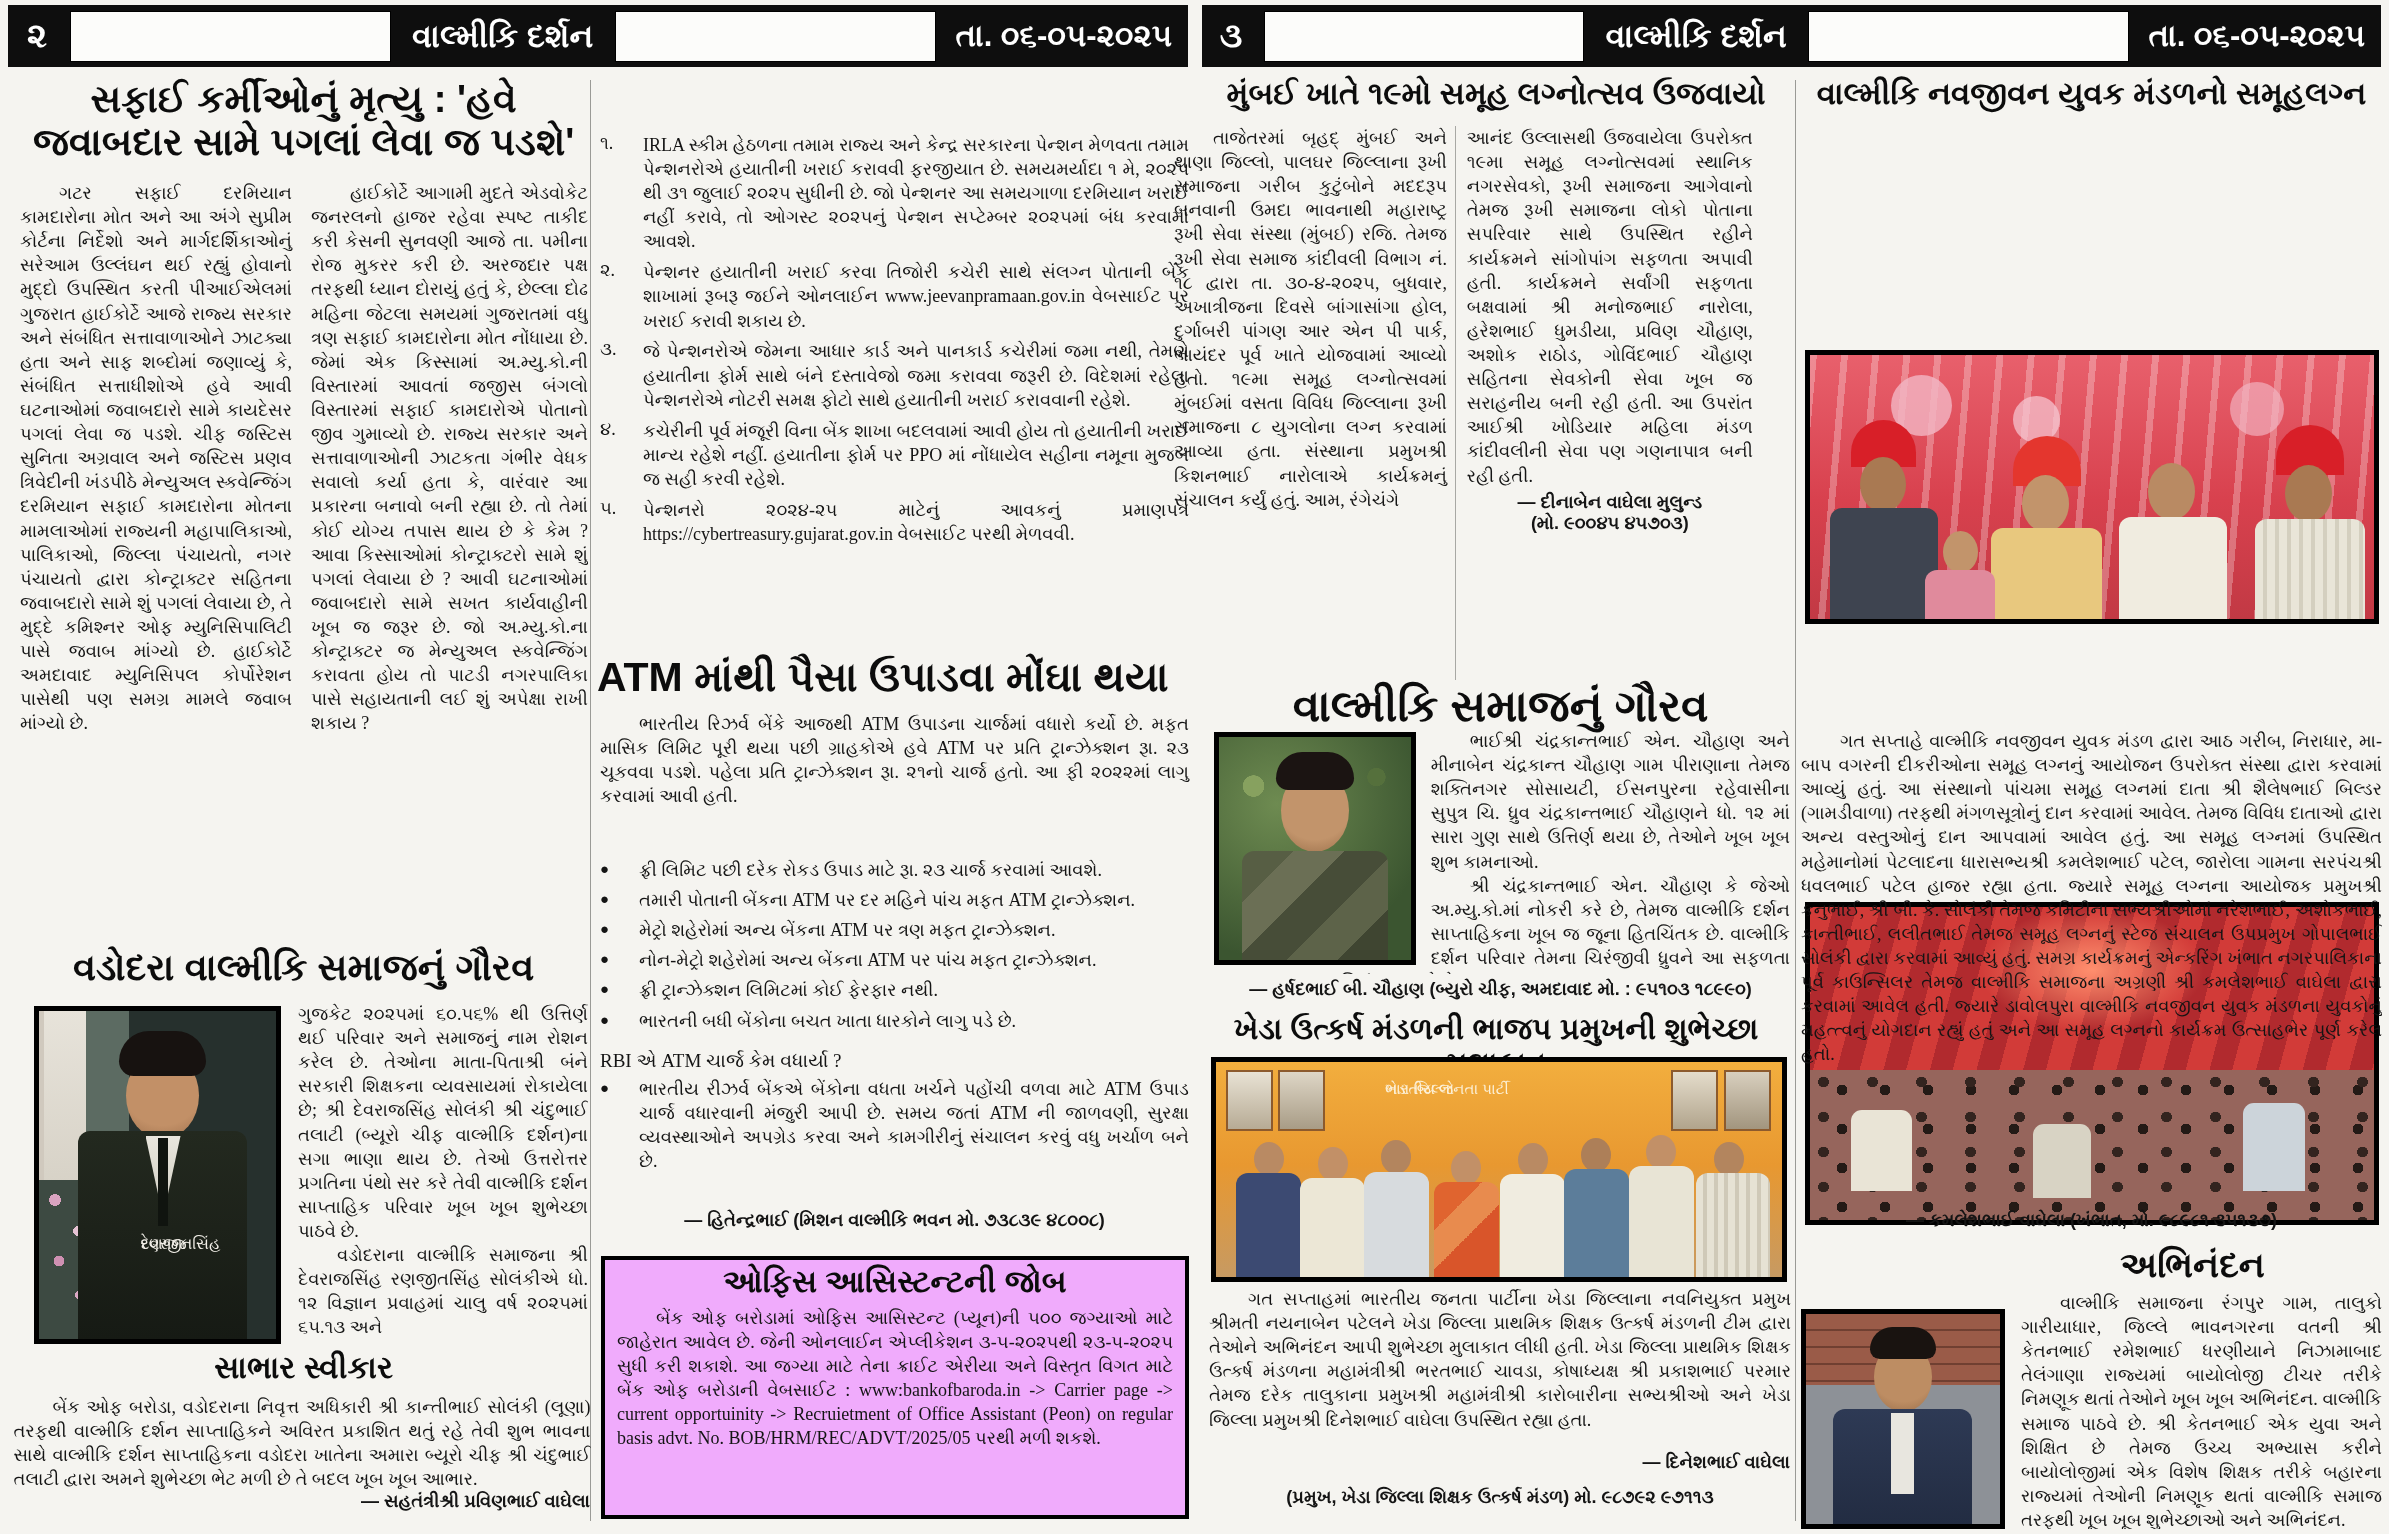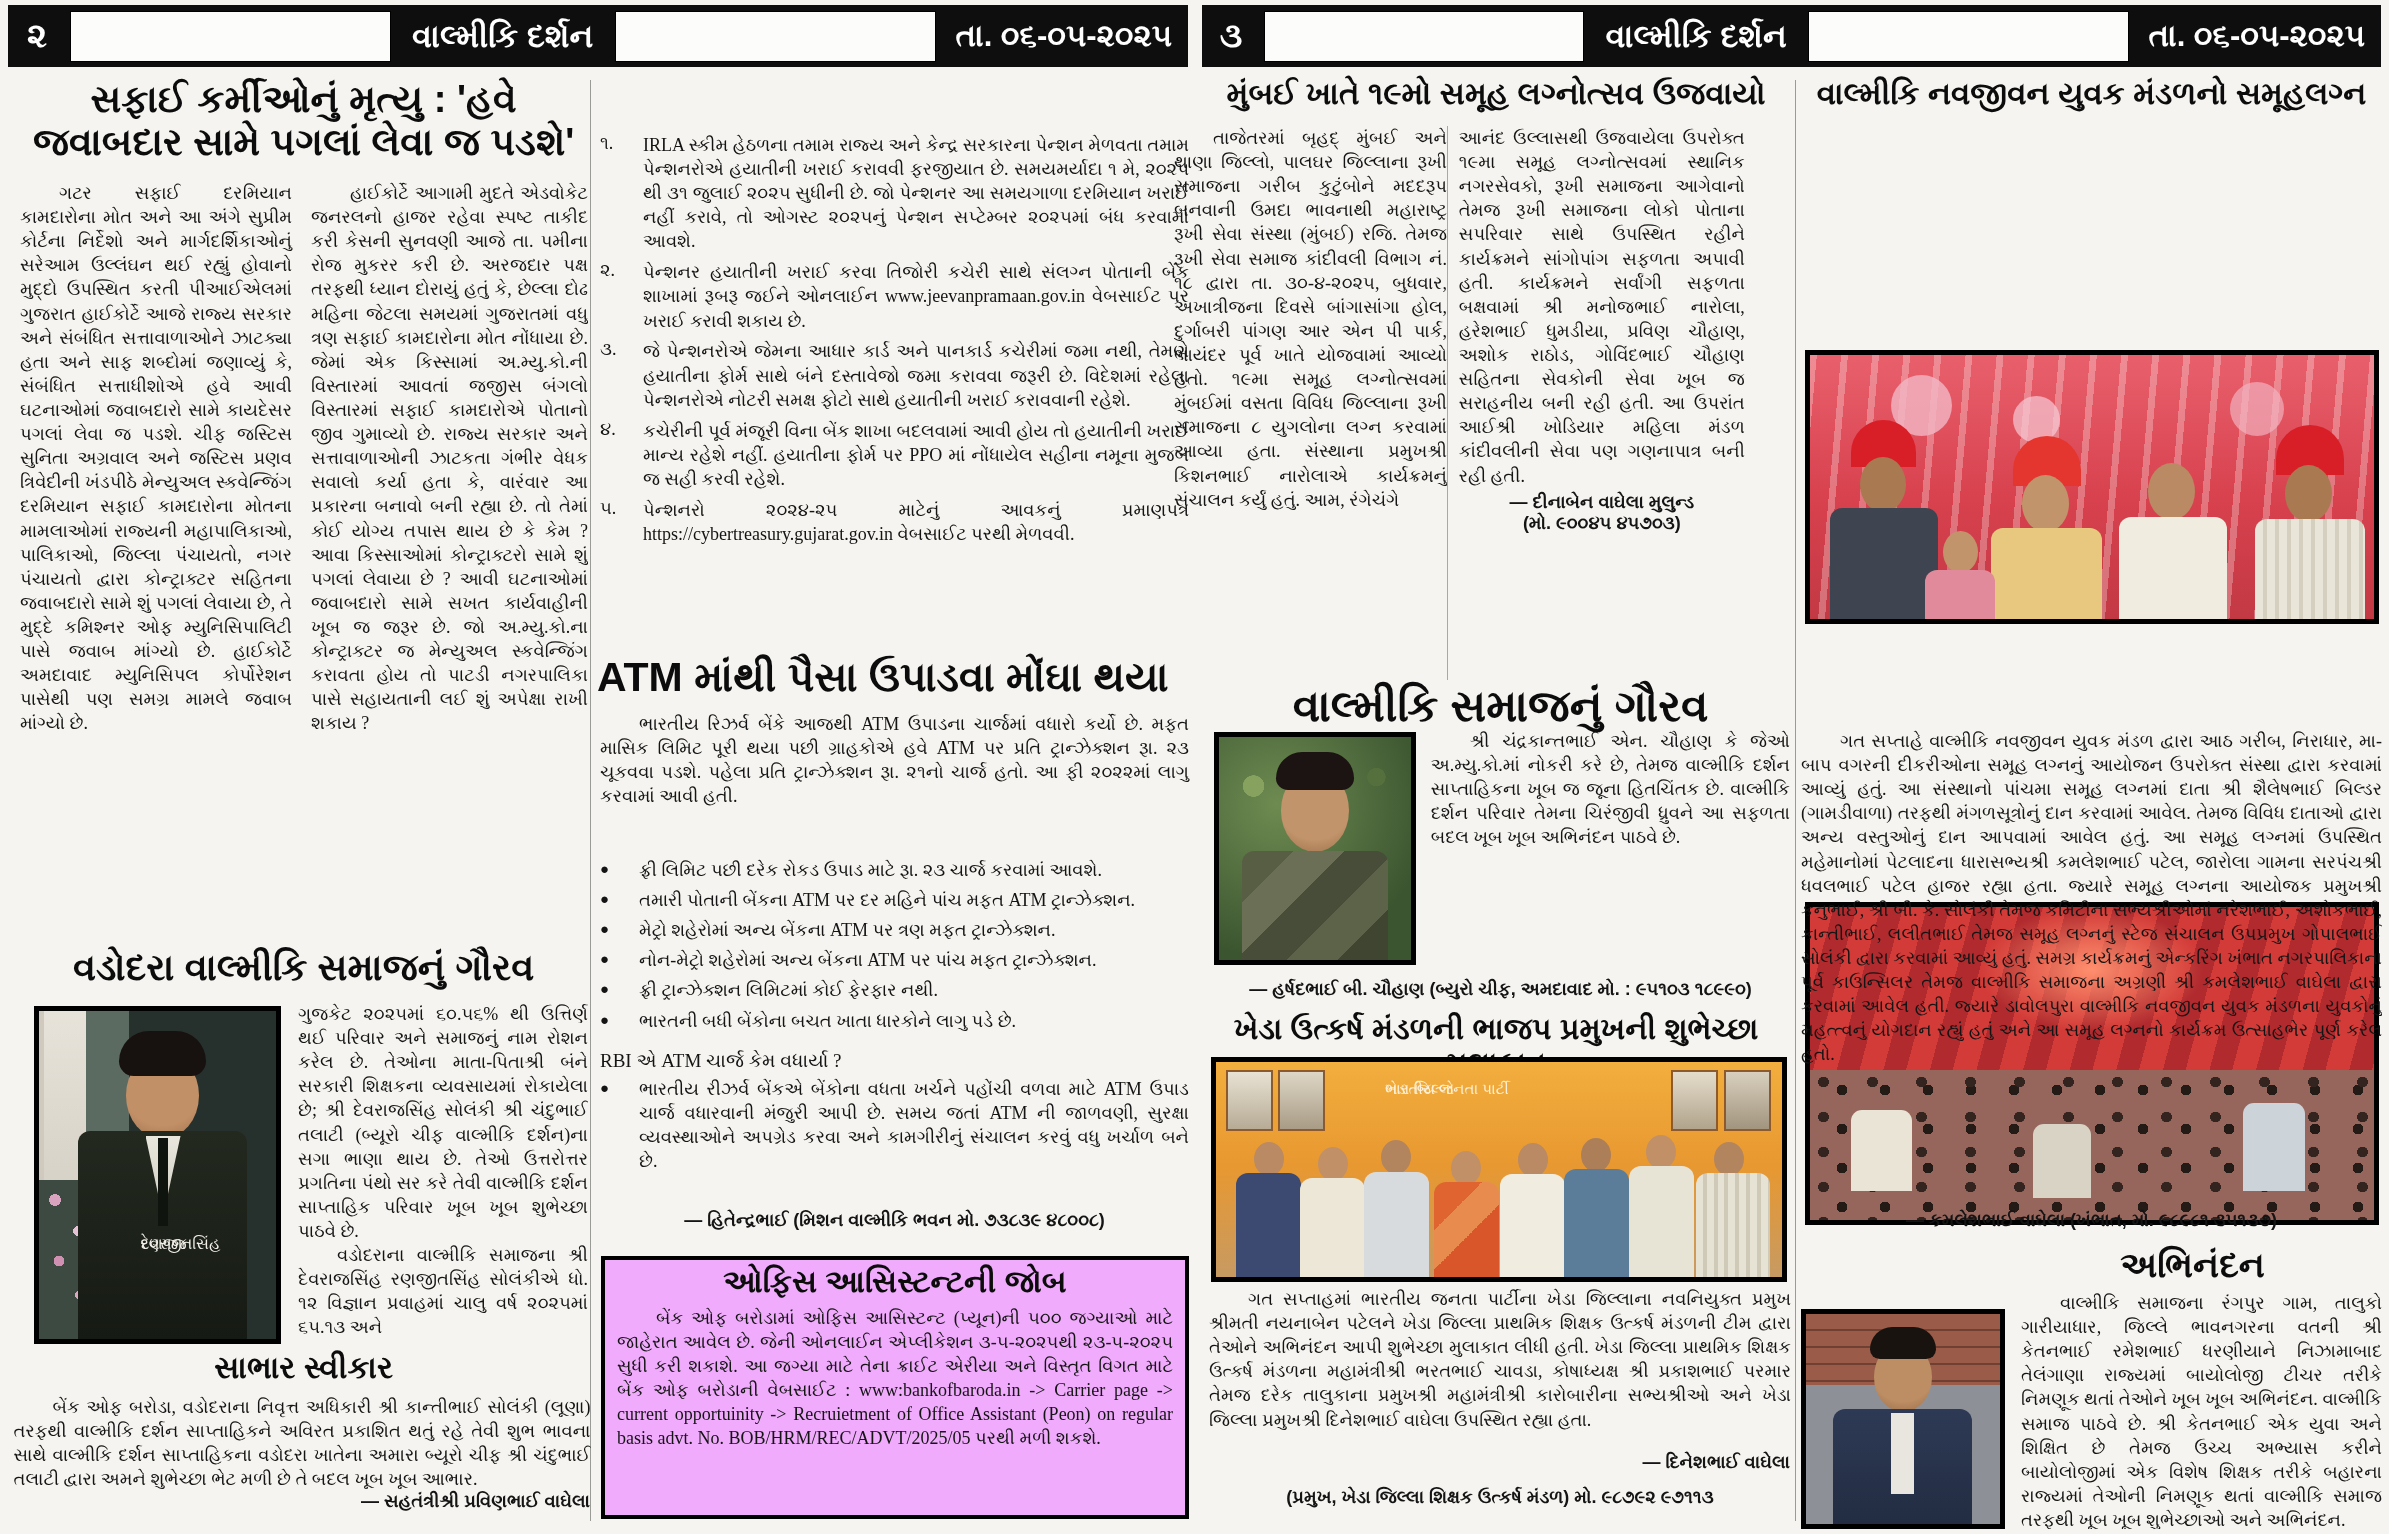--- a/index.html
+++ b/index.html
@@ -151,37 +151,38 @@
   <div class="abs sign" style="left:600px;top:1210px;width:589px;text-align:center;">— હિતેન્દ્રભાઈ (મિશન વાલ્મીકિ ભવન મો. ૭૩૮૩૯ ૪૮૦૦૮)</div>
 
   <div class="abs boxed" style="left:601px;top:1256px;width:556px;height:244px;padding:5.4px 12px;">
     <div class="head" style="font-size:31px;margin-bottom:5.4px;">ઓફિસ આસિસ્ટન્ટની જોબ</div>
     <div class="bd ind clip" style="height:192px;">બેંક ઓફ બરોડામાં ઓફિસ આસિસ્ટન્ટ (પ્યૂન)ની ૫૦૦ જગ્યાઓ માટે જાહેરાત આવેલ છે. જેની ઓનલાઈન એપ્લીકેશન ૩-૫-૨૦૨૫થી ૨૩-૫-૨૦૨૫ સુધી કરી શકાશે. આ જગ્યા માટે તેના ક્રાઈટ એરીયા અને વિસ્તૃત વિગત માટે બેંક ઓફ બરોડાની વેબસાઈટ : www:bankofbaroda.in -&gt; Carrier page -&gt; current opportuinity -&gt; Recruietment of Office Assistant (Peon) on regular basis advt. No. BOB/HRM/REC/ADVT/2025/05 પરથી મળી શકશે.</div>
   </div>
 
   <div class="abs head" style="left:1203px;top:77px;width:586px;font-size:31px;">મુંબઈ ખાતે ૧૯મો સમૂહ લગ્નોત્સવ ઉજવાયો</div>
   <div class="abs cols2 clip" style="left:1174px;top:126px;width:579px;height:554px;">
     <div class="bd ind" style="width:273px;">તાજેતરમાં બૃહદ્ મુંબઈ અને થાણા જિલ્લો, પાલઘર જિલ્લાના રૂખી સમાજના ગરીબ કુટુંબોને મદદરૂપ બનવાની ઉમદા ભાવનાથી મહારાષ્ટ્ર રૂખી સેવા સંસ્થા (મુંબઈ) રજિ. તેમજ રૂખી સેવા સમાજ કાંદીવલી વિભાગ નં. ૧૮ દ્વારા તા. ૩૦-૪-૨૦૨૫, બુધવાર, અખાત્રીજના દિવસે બાંગાસાંગા હોલ, દુર્ગાબરી પાંગણ આર એન પી પાર્ક, ભાયંદર પૂર્વ ખાતે યોજવામાં આવ્યો હતો. ૧૯મા સમૂહ લગ્નોત્સવમાં મુંબઈમાં વસતા વિવિધ જિલ્લાના રૂખી સમાજના ૮ યુગલોના લગ્ન કરવામાં આવ્યા હતા. સંસ્થાના પ્રમુખશ્રી કિશનભાઈ નારોલાએ કાર્યક્રમનું સંચાલન કર્યું હતું. આમ, રંગેચંગે</div>
-    <div style="width:286px;border-left:1px solid #a8a8a4;padding-left:10.8px;">
+    <div style="width:286px;margin-left:8px;border-left:1px solid #a8a8a4;padding-left:10.8px;">
       <div class="bd">આનંદ ઉલ્લાસથી ઉજવાયેલા ઉપરોક્ત ૧૯મા સમૂહ લગ્નોત્સવમાં સ્થાનિક નગરસેવકો, રૂખી સમાજના આગેવાનો તેમજ રૂખી સમાજના લોકો પોતાના સપરિવાર સાથે ઉપસ્થિત રહીને કાર્યક્રમને સાંગોપાંગ સફળતા અપાવી હતી. કાર્યક્રમને સર્વાંગી સફળતા બક્ષવામાં શ્રી મનોજભાઈ નારોલા, હરેશભાઈ ધુમડીયા, પ્રવિણ ચૌહાણ, અશોક રાઠોડ, ગોવિંદભાઈ ચૌહાણ સહિતના સેવકોની સેવા ખૂબ જ સરાહનીય બની રહી હતી. આ ઉપરાંત આઈશ્રી ખોડિયાર મહિલા મંડળ કાંદીવલીની સેવા પણ ગણનાપાત્ર બની રહી હતી.</div>
       <div class="sign" style="text-align:center;margin-top:4px;">
         <div>— દીનાબેન વાઘેલા મુલુન્ડ</div>
         <div>(મો. ૯૦૦૪૫ ૪૫૭૦૩)</div>
       </div>
     </div>
   </div>
 
   <div class="abs head" style="left:1211px;top:681px;width:579px;font-size:44px;">વાલ્મીકિ સમાજનું ગૌરવ</div>
   <div class="abs clip" style="left:1211px;top:729px;width:579px;height:245px;">
     <div class="photo" style="position:relative;float:left;width:192px;height:223px;margin:2.7px 15px 4px 2.7px;background:radial-gradient(circle at 30% 30%,#6e8b51,#3b5530 75%);">
       <div style="left:0;top:0;width:100%;height:100%;background:radial-gradient(circle 17.6px at 18% 22%,#87a15f 60%,transparent 62%),radial-gradient(circle 15px at 82% 18%,#55703c 60%,transparent 62%),radial-gradient(circle 20px at 70% 60%,#49663a 60%,transparent 62%);"></div>
       <div class="person-head" style="left:62px;top:32px;width:68px;height:83px;background:radial-gradient(circle at 50% 40%,#c2946b 62%,#9a6f4a);"></div>
       <div style="left:57px;top:15px;width:78px;height:38px;border-radius:39px 39px 17.6px 17.6px;background:#1b1412;"></div>
       <div class="person-torso" style="left:23px;top:114px;width:146px;height:110px;background:linear-gradient(135deg,#575e44 20%,#6b6f55 20% 40%,#474d38 40% 60%,#5d6349 60% 80%,#3f4531 80%);"></div>
     </div>
+    <div class="bd ind">ભાઈશ્રી ચંદ્રકાન્તભાઈ એન. ચૌહાણ અને મીનાબેન ચંદ્રકાન્ત ચૌહાણ ગામ પીરાણાના તેમજ શક્તિનગર સોસાયટી, ઈસનપુરના રહેવાસીના સુપુત્ર ચિ. ધ્રુવ ચંદ્રકાન્તભાઈ ચૌહાણને ધો. ૧૨ માં સારા ગુણ સાથે ઉત્તિર્ણ થયા છે, તેઓને ખૂબ ખૂબ શુભ કામનાઓ.</div>
     <div class="bd ind">શ્રી ચંદ્રકાન્તભાઈ એન. ચૌહાણ કે જેઓ અ.મ્યુ.કો.માં નોકરી કરે છે, તેમજ વાલ્મીકિ દર્શન સાપ્તાહિકના ખૂબ જ જૂના હિતચિંતક છે. વાલ્મીકિ દર્શન પરિવાર તેમના ચિરંજીવી ધ્રુવને આ સફળતા બદલ ખૂબ ખૂબ અભિનંદન પાઠવે છે.</div>
   </div>
   <div class="abs sign" style="left:1211px;top:979px;width:579px;text-align:center;">— હર્ષદભાઈ બી. ચૌહાણ (બ્યુરો ચીફ, અમદાવાદ મો. : ૯૫૧૦૩ ૧૮૯૯૦)</div>
 
   <div class="abs head" style="left:1203px;top:1012px;width:586px;font-size:30px;">ખેડા ઉત્કર્ષ મંડળની ભાજપ પ્રમુખની શુભેચ્છા મુલાકાત</div>
   <div class="abs photo" style="left:1211px;top:1057px;width:566px;height:215px;background:linear-gradient(180deg,#f2ae3e 0%,#e89830 48%,#c79a62 100%);">
     <div style="left:9.5px;top:8px;width:43px;height:57px;background:linear-gradient(180deg,#e8e2d4,#b7ab95);border:2px solid #8c5a2d;"></div>
     <div style="left:62px;top:8px;width:43px;height:57px;background:linear-gradient(180deg,#ded6c6,#a89c86);border:2px solid #8c5a2d;"></div>
     <div style="left:455px;top:8px;width:43px;height:57px;background:linear-gradient(180deg,#e4dccb,#b1a48c);border:2px solid #8c5a2d;"></div>
     <div style="left:508px;top:8px;width:43px;height:57px;background:linear-gradient(180deg,#d8cfbe,#a2957e);border:2px solid #8c5a2d;"></div>

